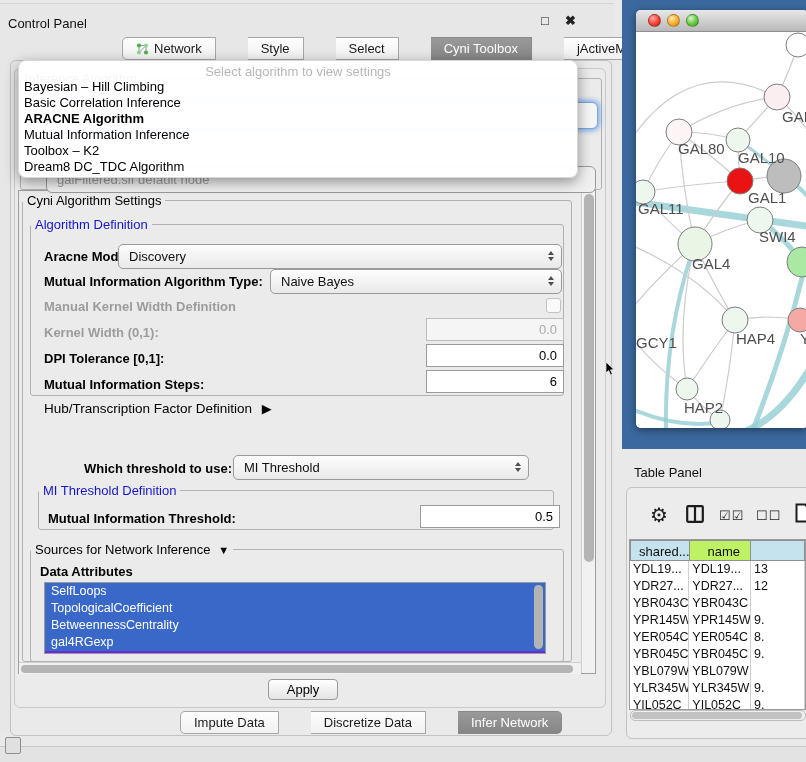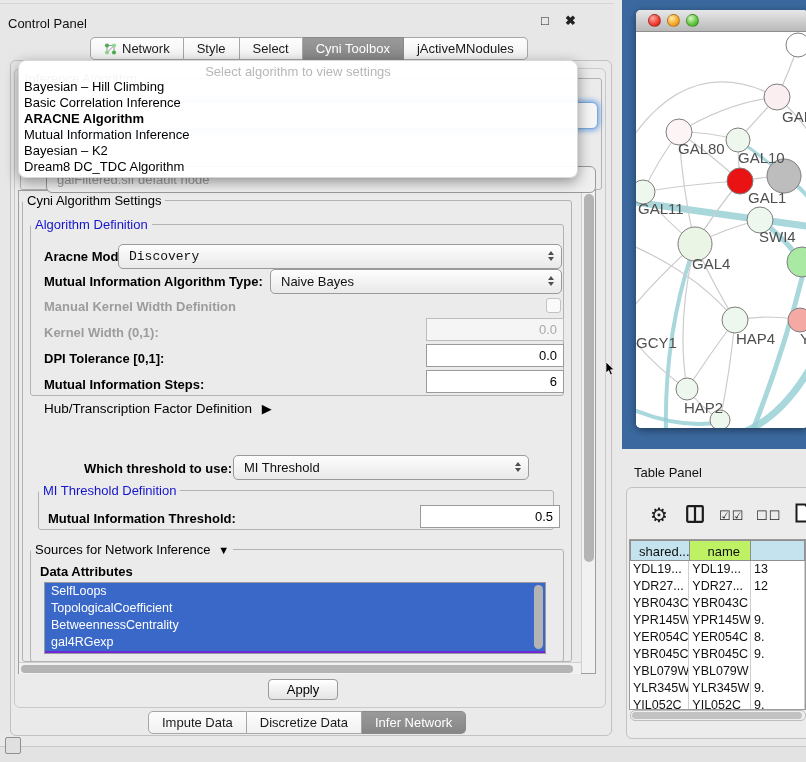--- a/index.html
+++ b/index.html
@@ -17,21 +17,21 @@
   .cp-title { left:8px; top:12px; font-size:13px; color:#111; }
   .win-ico { font-size:13px; color:#222; cursor:default; }
 
   
   .tabrow { display:flex; }
   .tab {
     display:flex; align-items:center; gap:5px;
     padding:3px 13px; height:23px;
     background:linear-gradient(#fdfdfd,#f1f1f1);
     border:1px solid #a6a6a6; border-left:none;
-    font-size:13px; color:#1a1a1a; white-space:nowrap;
+    font-size:13px; color:#1a1a1a; white-space:nowrap;margin-left:32px;
   }
   .tab:first-child { border-left:1px solid #a6a6a6; border-radius:5px 0 0 5px; }
   .tab:last-child { border-radius:0 5px 5px 0; }
   .tab.sel { background:linear-gradient(#9a9a9a,#868686); color:#fff; border-color:#8a8a8a; }
 
   
   .outer-content { left:10px; top:56px; width:602px; height:676px; background:#eaeaea; border:1px solid #c2c2c2; border-radius:6px; }
   .inner-panel { left:14px; top:64px; width:592px; height:640px; background:#ebebeb; border:1px solid #c9c9c9; border-radius:6px; }
   .scrollpane { left:18px; top:186px; width:578px; height:484px; background:#ebebeb; border:1px solid #9e9e9e; }
 
@@ -157,37 +157,37 @@
   <div class="abs" style="left:46px; top:98px; width:552px; height:27px; border:1px solid #7ba7d7; border-radius:6px; background:#f5f5f5; box-shadow:0 0 5px 2px rgba(96,156,230,0.75); z-index:2;"></div>
   <div class="abs" style="left:46px; top:162px; width:550px; height:27px; border:1px solid #9a9a9a; border-radius:6px; background:#efefef; font-size:13px; color:#9a9a9a; line-height:25px; padding-left:10px; z-index:2; overflow:hidden;">galFiltered.sif default node</div>
 
   <div class="abs popup">
     <div class="pop-head">Select algorithm to view settings</div>
     <div id="popup-items">
         <div class="pop-item">Bayesian – Hill Climbing</div>
         <div class="pop-item">Basic Correlation Inference</div>
         <div class="pop-item bold">ARACNE Algorithm</div>
         <div class="pop-item">Mutual Information Inference</div>
-        <div class="pop-item">Bayesian – K2</div>
+        <div class="pop-item">Toolbox – K2</div>
         <div class="pop-item">Dream8 DC_TDC Algorithm</div>
       </div>
   </div>
 
   <div class="abs scrollpane"></div>
 
   <div class="abs grp" style="left:22px; top:196px; width:550px; height:462px;">
     <span class="grp-label">Cyni Algorithm Settings</span>
   </div>
 
   <div class="abs grp" style="left:30px; top:220px; width:534px; height:172px;">
     <span class="grp-label blue">Algorithm Definition</span>
   </div>
 
   <span class="abs lbl" style="left:44px; top:245px;">Aracne Mode:</span>
-  <div class="combo" style="left:118px; top:240px; width:444px;font-family:Liberation Mono, monospace;">
+  <div class="combo" style="left:118px; top:240px; width:444px;">
     <span>Discovery</span>
     <span class="arrows">
         <span class="tri-up"></span>
         <span class="tri-dn"></span>
       </span>
   </div>
 
   <span class="abs lbl" style="left:44px; top:270px;">Mutual Information Algorithm Type:</span>
   <div class="combo" style="left:270px; top:265px; width:292px;">
     <span>Naive Bayes</span>

